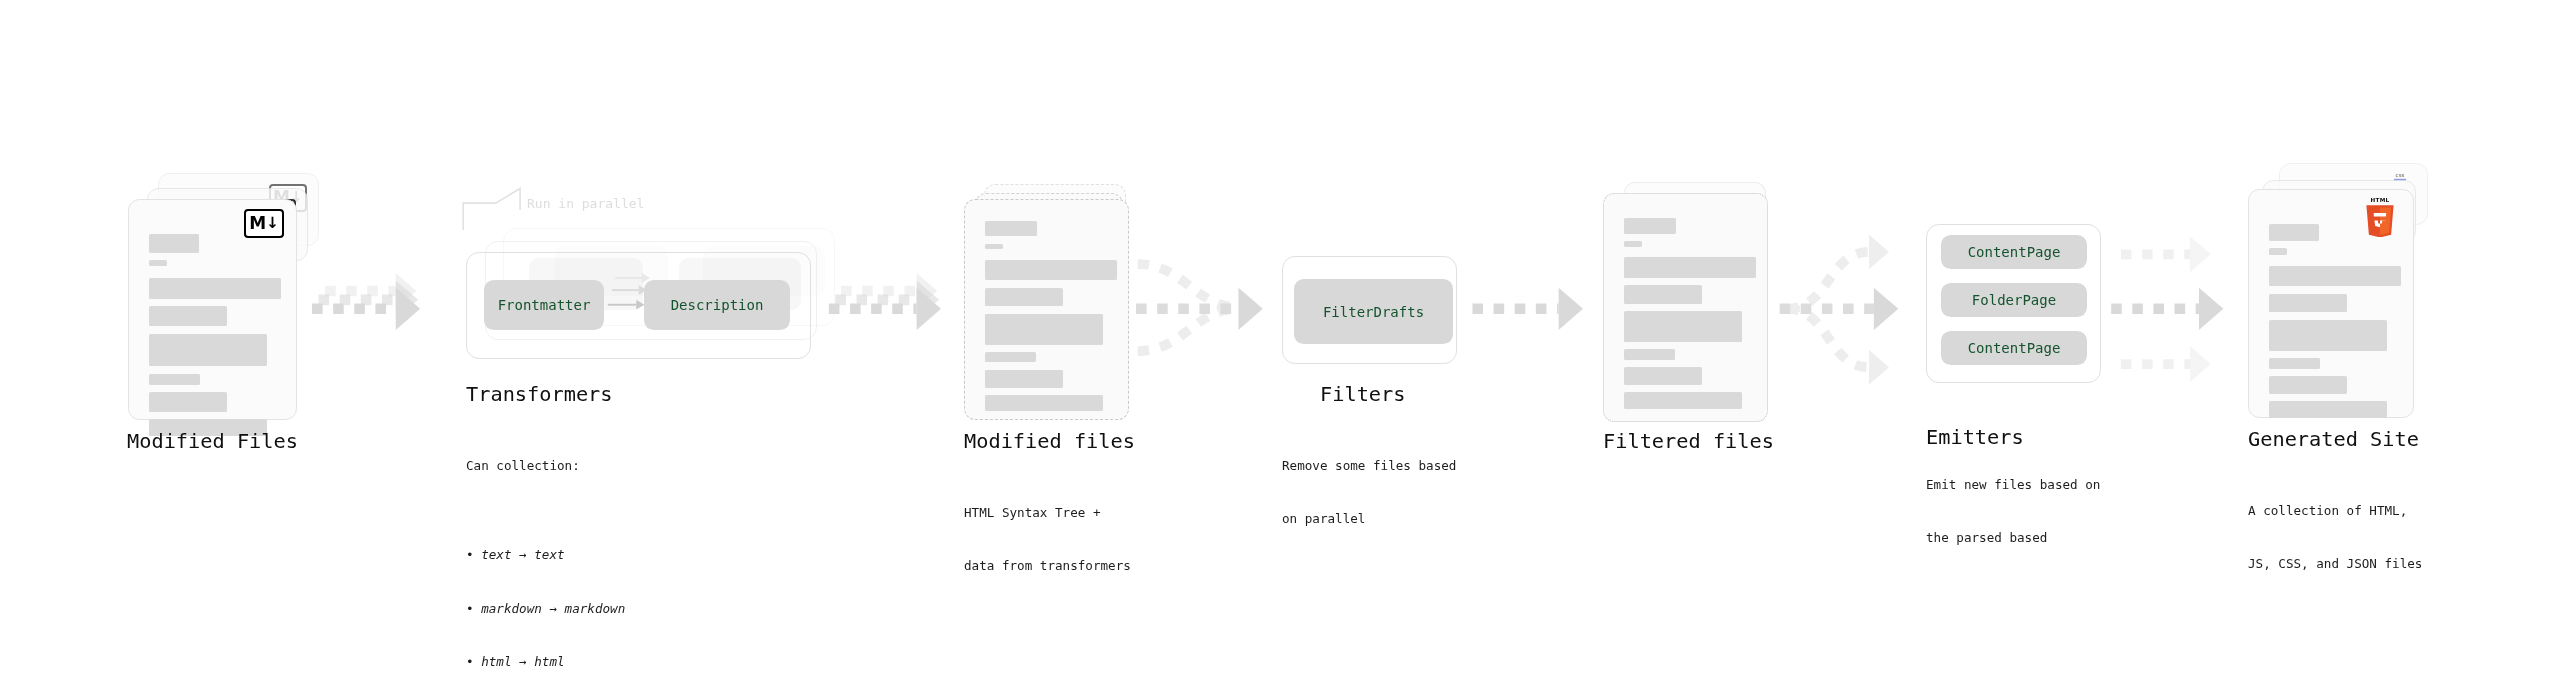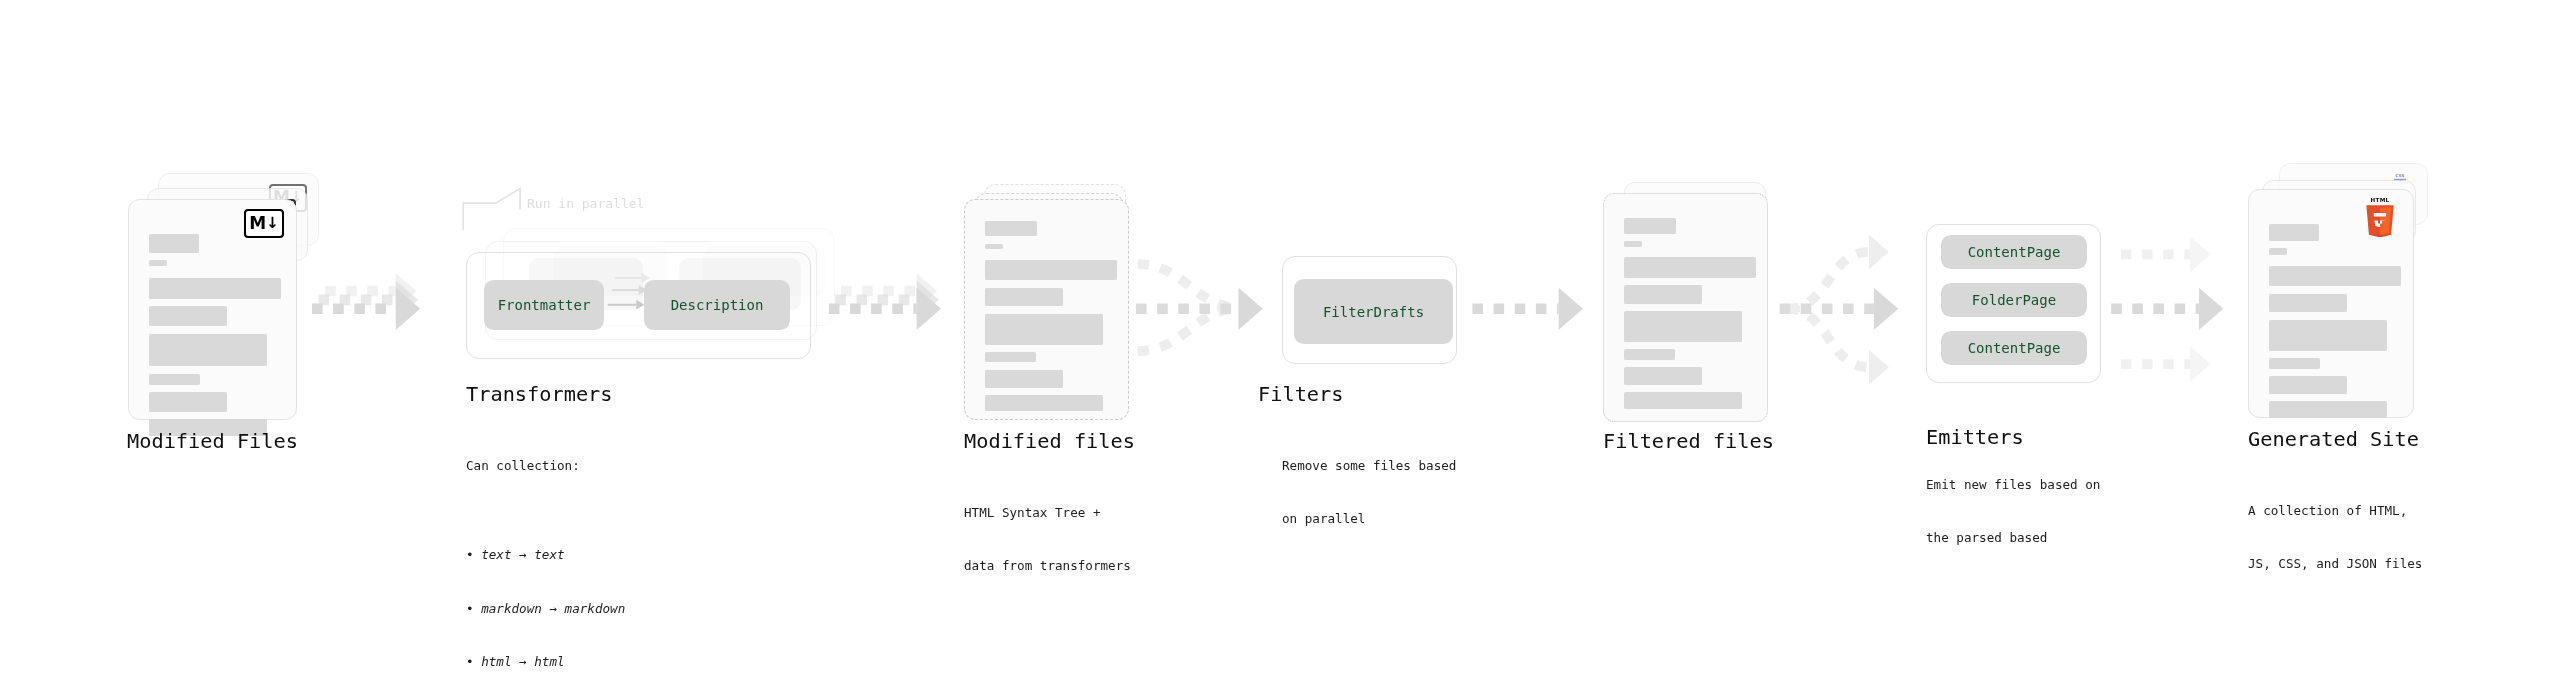--- a/index.html
+++ b/index.html
@@ -282,21 +282,21 @@
   <div class="title" style="left:964px;top:429px;">Modified files</div>
   <div class="sub" style="left:964px;top:468px;">
     <div>HTML Syntax Tree +</div>
     <div>data from transformers</div>
   </div>
 </div>
 
 <div class="stage">
   <div class="gbox" style="left:1282px;top:256px;width:175px;height:108px;"></div>
   <div class="pill" style="left:1301px;top:279px;width:154px;height:65px;left:1294px;width:159px;">FilterDrafts</div>
-  <div class="title" style="left:1258px;top:382px;">Filters</div>
+  <div class="title" style="left:1320px;top:382px;">Filters</div>
   <div class="sub" style="left:1282px;top:421px;">
     <div>Remove some files based</div>
     <div>on parallel</div>
   </div>
 </div>
 
 <div class="stage">
   <div class="doc-stack">
     <div class="doc dotted back2" style="left:1624px;top:182px;width:142px;height:57px;"></div>
     <div class="doc dotted" style="left:1603px;top:193px;width:165px;height:229px;">

